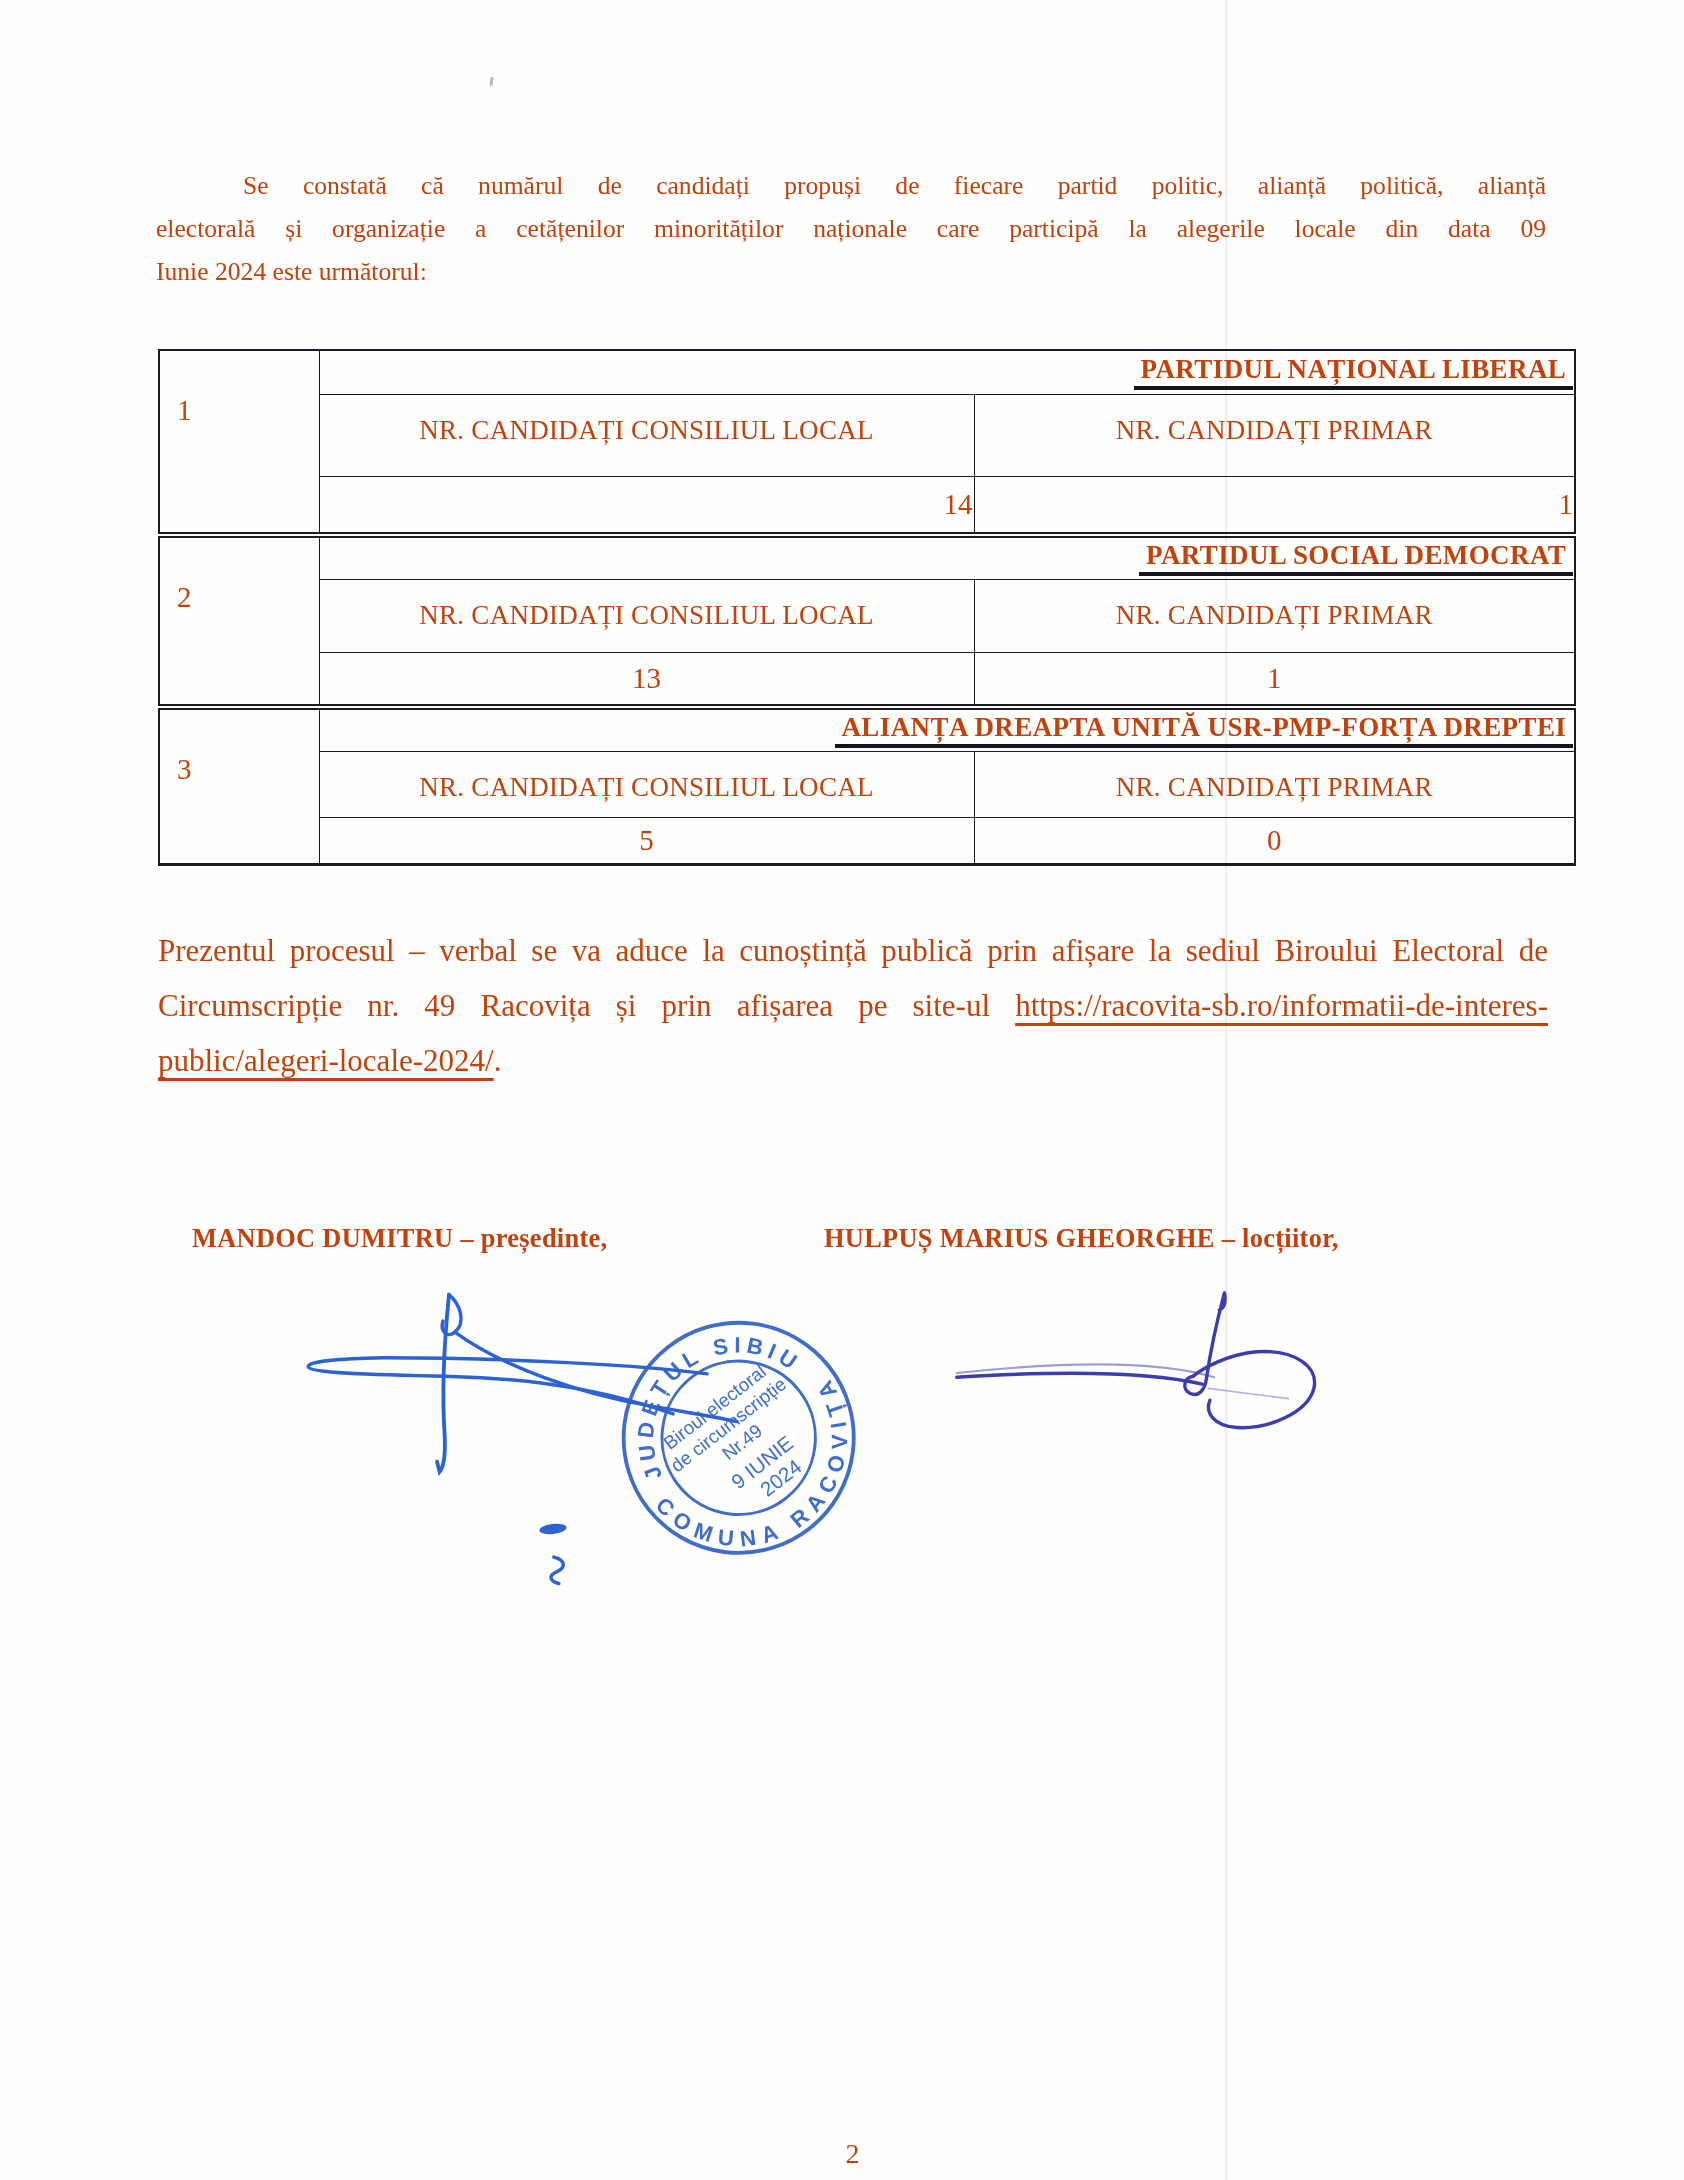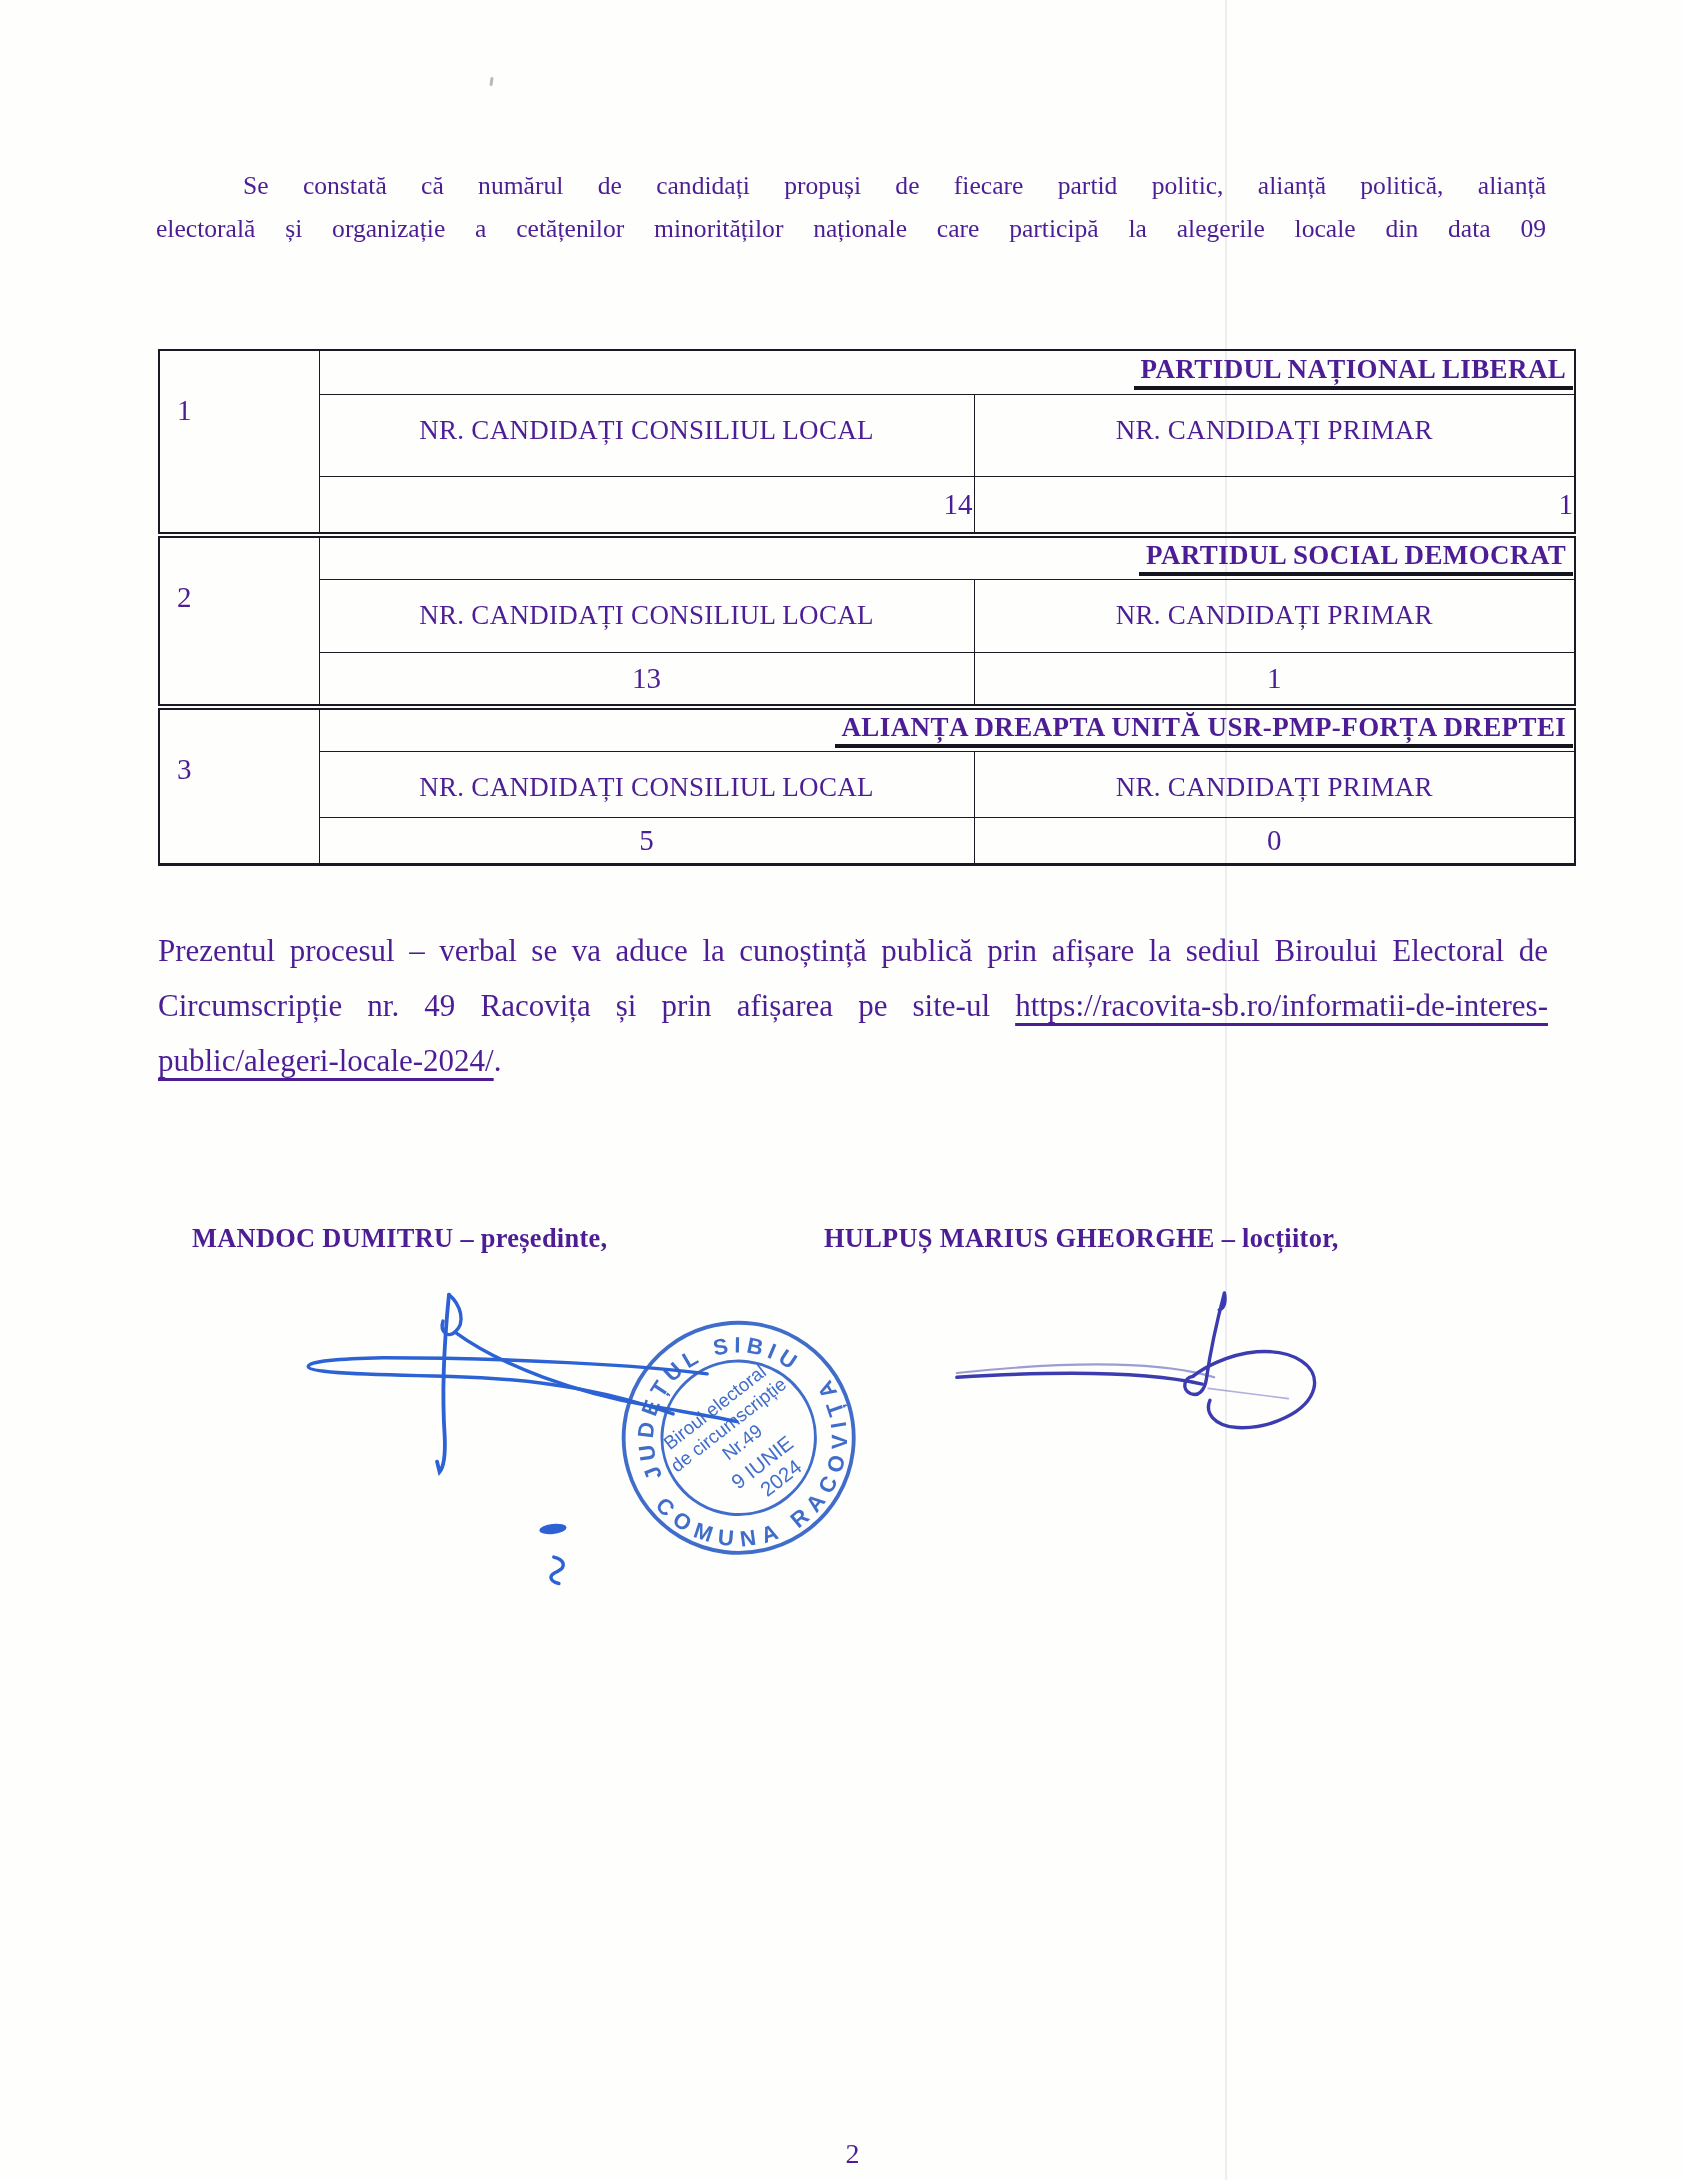--- a/index.html
+++ b/index.html
@@ -1,20 +1,20 @@
 <!DOCTYPE html>
 <html style="font-size:13.6px"><head>
 <meta charset="utf-8">
 <style>
   * { box-sizing: border-box; }
   html,body { margin:0; padding:0; background:#e8e8e8; }
   .page {
     position:relative; width:1685px; height:2181px; margin:0 auto;
     background:#fefefd; overflow:hidden;
-    font-family:"Liberation Serif", serif; color:#4c1d95;
+    font-family:"Liberation Serif", serif; color:#c2410c;
   }
 
   
   .scan-vline { position:absolute; left:1225px; top:0; width:1.7px; height:2181px;
     background:rgba(130,135,150,.13); }
   .scan-mark { position:absolute; left:490px; top:77px; width:3.4px; height:9.4px;
     background:#8b8b90; border-radius:1.7px; transform:rotate(8deg); opacity:.6; }
 
   
   .intro { position:absolute; left:156px; top:164px; width:1390px;
@@ -71,20 +71,21 @@
 <body>
 
 <div class="page">
 
   <div class="scan-vline"></div>
   <div class="scan-mark"></div>
 
   <div class="intro">
     <div class="jline indent">Se constată că numărul de candidați propuși de fiecare partid politic, alianță politică, alianță</div>
     <div class="jline">electorală și organizație a cetățenilor minorităților naționale care participă la alegerile locale din data 09</div>
+    <div>Iunie 2024 este următorul:</div>
   </div>
 
   <div class="tablewrap">
     <table class="candidates">
       <colgroup>
           <col style="width:160px">
           <col style="width:655px">
           <col style="width:601px">
         </colgroup>
 

